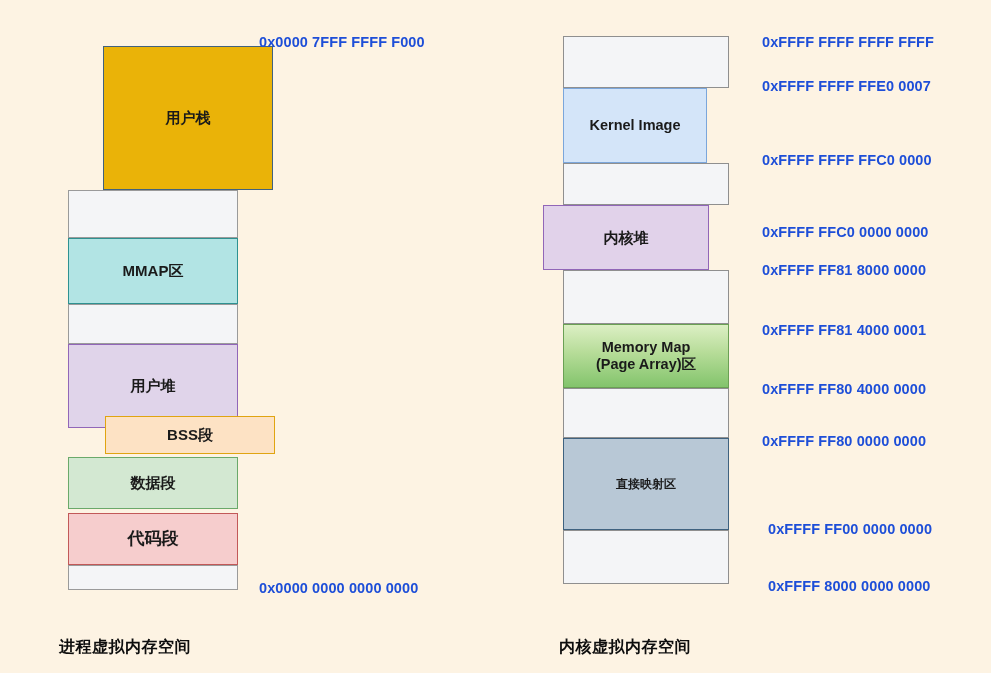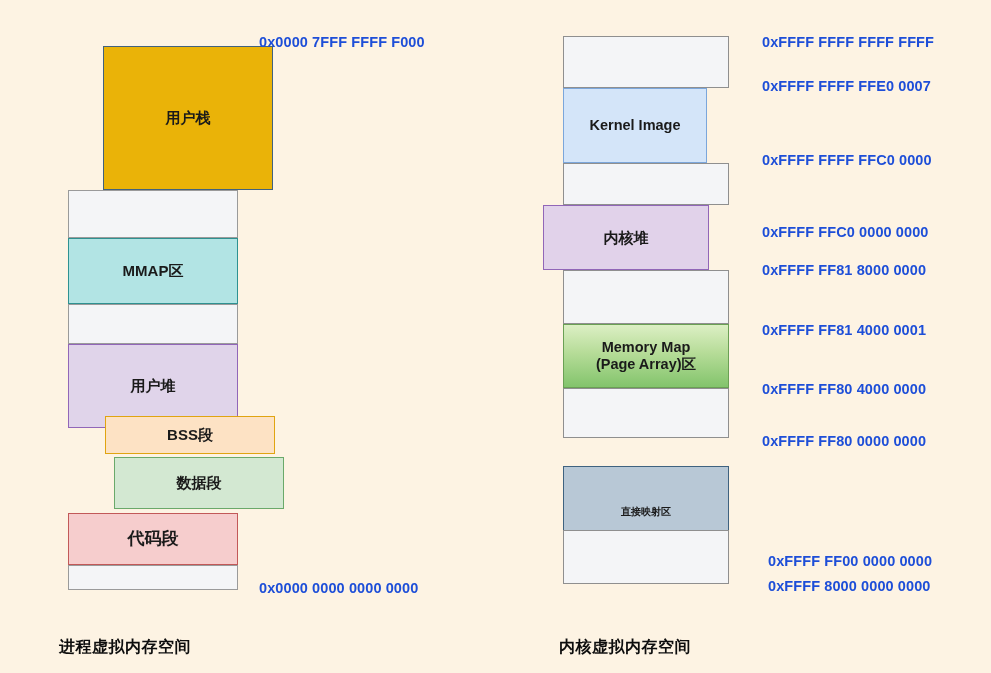--- a/index.html
+++ b/index.html
@@ -73,21 +73,21 @@
       </div>
       <div class="seg-stack" style="left: 68px; top: 304px; width: 170px; height: 40px; background-color: rgb(244, 245, 247); border: 1.5px solid rgb(154, 154, 154); font-size: 15px;">
         <span class="seg-label"></span>
       </div>
       <div class="seg-stack" style="left: 68px; top: 344px; width: 170px; height: 84px; background-color: rgb(224, 212, 234); border: 1.5px solid rgb(145, 102, 184); font-size: 15px;">
         <span class="seg-label">用户堆</span>
       </div>
       <div class="seg-stack" style="left: 70px; top: 416px; width: 170px; height: 38px; background-color: rgb(253, 226, 196); border: 1.5px solid rgb(224, 164, 17); font-size: 15px; margin-left: 35px;">
         <span class="seg-label">BSS段</span>
       </div>
-      <div class="seg-stack" style="left: 68px; top: 457px; width: 170px; height: 52px; background-color: rgb(211, 232, 210); border: 1.5px solid rgb(106, 169, 106); font-size: 15px; margin-left: 46px;">
+      <div class="seg-stack" style="left: 68px; top: 457px; width: 170px; height: 52px; background-color: rgb(211, 232, 210); border: 1.5px solid rgb(106, 169, 106); font-size: 15px;">
         <span class="seg-label">数据段</span>
       </div>
       <div class="seg-stack" style="left: 68px; top: 513px; width: 170px; height: 52px; background-color: rgb(246, 205, 205); border: 1.5px solid rgb(194, 88, 88); font-size: 17px;">
         <span class="seg-label">代码段</span>
       </div>
       <div class="seg-stack" style="left: 68px; top: 565px; width: 170px; height: 25px; background-color: rgb(244, 245, 247); border: 1.5px solid rgb(154, 154, 154); font-size: 15px;">
         <span class="seg-label"></span>
       </div>
     </div>
   <div class="column" id="kernel-column">
@@ -106,39 +106,39 @@
       <div class="seg-stack" style="left: 563px; top: 270px; width: 166px; height: 54px; background-color: rgb(244, 245, 247); border: 1.5px solid rgb(143, 143, 143); font-size: 14px;">
         <span class="seg-label"></span>
       </div>
       <div class="seg-stack" style="left: 563px; top: 324px; width: 166px; height: 64px; background: linear-gradient(rgb(220, 239, 196) 0%, rgb(182, 220, 152) 45%, rgb(131, 196, 108) 100%); border: 1.5px solid rgb(106, 160, 84); font-size: 14.5px;">
         <span class="seg-label">Memory Map
 (Page Array)区</span>
       </div>
       <div class="seg-stack" style="left: 563px; top: 388px; width: 166px; height: 50px; background-color: rgb(244, 245, 247); border: 1.5px solid rgb(143, 143, 143); font-size: 14px;">
         <span class="seg-label"></span>
       </div>
-      <div class="seg-stack" style="left: 563px; top: 438px; width: 166px; height: 92px; background-color: rgb(184, 200, 214); border: 1.5px solid rgb(63, 98, 128); font-size: 10px; margin-top: 28px;">
+      <div class="seg-stack" style="left: 563px; top: 438px; width: 166px; height: 92px; background-color: rgb(184, 200, 214); border: 1.5px solid rgb(63, 98, 128); font-size: 12px;">
         <span class="seg-label">直接映射区</span>
       </div>
       <div class="seg-stack" style="left: 563px; top: 530px; width: 166px; height: 54px; background-color: rgb(244, 245, 247); border: 1.5px solid rgb(143, 143, 143); font-size: 14px;">
         <span class="seg-label"></span>
       </div>
     </div>
   <div id="address-layer">
       <div class="addr" style="left: 259px; top: 34px;">0x0000 7FFF FFFF F000</div>
       <div class="addr" style="left: 259px; top: 580px;">0x0000 0000 0000 0000</div>
       <div class="addr" style="left: 762px; top: 34px;">0xFFFF FFFF FFFF FFFF</div>
       <div class="addr" style="left: 762px; top: 78px;">0xFFFF FFFF FFE0 0007</div>
       <div class="addr" style="left: 762px; top: 152px;">0xFFFF FFFF FFC0 0000</div>
       <div class="addr" style="left: 762px; top: 199px; margin-top: 25px;">0xFFFF FFC0 0000 0000</div>
       <div class="addr" style="left: 762px; top: 262px;">0xFFFF FF81 8000 0000</div>
       <div class="addr" style="left: 762px; top: 322px;">0xFFFF FF81 4000 0001</div>
       <div class="addr" style="left: 762px; top: 381px;">0xFFFF FF80 4000 0000</div>
       <div class="addr" style="left: 762px; top: 433px;">0xFFFF FF80 0000 0000</div>
-      <div class="addr" style="left: 768px; top: 521px; margin-top: 32px;">0xFFFF FF00 0000 0000</div>
+      <div class="addr" style="left: 768px; top: 521px;">0xFFFF FF00 0000 0000</div>
       <div class="addr" style="left: 768px; top: 578px;">0xFFFF 8000 0000 0000</div>
     </div>
   <div id="caption-layer">
       <div class="caption" style="left: 59px; top: 637px;">进程虚拟内存空间</div>
       <div class="caption" style="left: 559px; top: 637px;">内核虚拟内存空间</div>
     </div>
 
 </div>
 
 </body></html>

